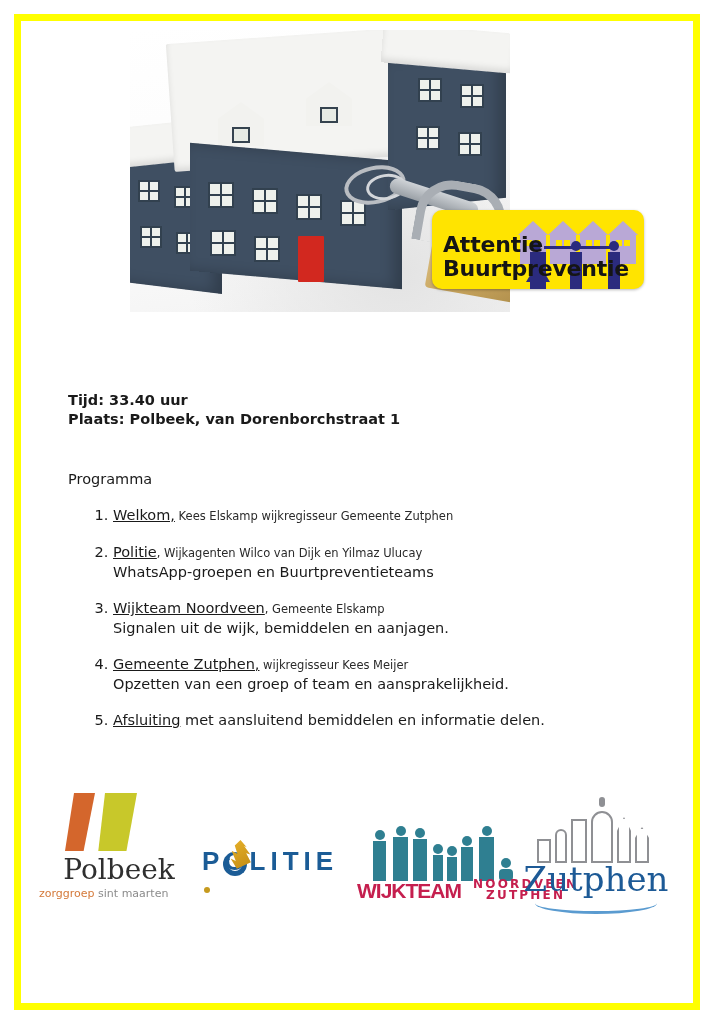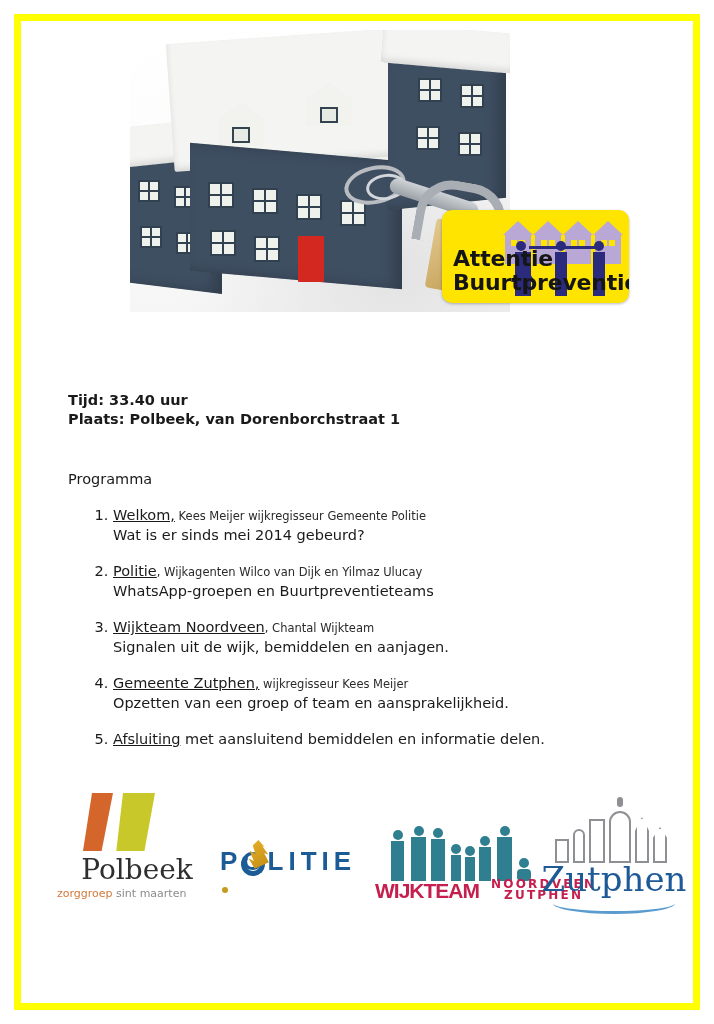--- a/index.html
+++ b/index.html
@@ -77,26 +77,27 @@
     position:absolute;background:#d2281f;border-radius:1px;
   }
   .ring{
     position:absolute;border:4px solid #c9ccd0;border-radius:50%;
     background:transparent;
   }
 
   
   .badge{
     position:absolute;
-    left:421px;top:189px;
-    width:187px;height:93px;
+    left:411px;top:189px;
+    width:187px;height:79px;
     background:#ffe400;
     border-radius:10px;
     box-shadow:0 1px 3px rgba(0,0,0,.28);
     overflow:hidden;
+    padding-left:25px;
   }
   .badge-houses{
     position:absolute;right:6px;top:6px;width:118px;height:48px;
   }
   .bh{
     position:absolute;bottom:0;width:26px;height:30px;background:#b9a8d6;
   }
   .bh:before{
     content:"";position:absolute;left:-2px;top:-13px;
     border-left:15px solid transparent;border-right:15px solid transparent;
@@ -160,21 +161,21 @@
     margin-bottom:17px;
     line-height:19px;
   }
   .prog>li::marker{font-size:14.5px;}
   .lead{text-decoration:underline;}
   .small{font-size:11.5px;color:#2a2a2a;}
   .sub{display:block;}
 
   
   .logos{
-    position:absolute;left:0;top:770px;width:541px;height:150px;margin-left:18px;
+    position:absolute;left:0;top:770px;width:541px;height:150px;
   }
   .logo{position:absolute;}
 
   
   .polbeek{left:18px;top:0;width:160px;height:125px;}
   .pb-mark{position:absolute;left:20px;top:0;width:110px;height:62px;}
   .pb-orange{
     position:absolute;left:6px;top:2px;width:30px;height:58px;
     background:#d4662c;
     clip-path:polygon(30% 0,100% 0,62% 100%,0 100%);
@@ -342,29 +343,28 @@
 
     <div class="details">
       <div>Tijd: 33.40 uur</div>
       <div>Plaats: Polbeek, van Dorenborchstraat 1</div>
     </div>
 
     <div class="prog-label">Programma</div>
 
     <ol class="prog">
       <li>
-        <span class="lead">Welkom,</span><span class="small"> Kees Meijer wijkregisseur Gemeente Politie</span>
-        <span class="sub">Wat is er sinds mei 2014 gebeurd?</span>
+        <span class="lead">Welkom,</span><span class="small"> Kees Elskamp wijkregisseur Gemeente Zutphen</span>
       </li>
       <li>
         <span class="lead">Politie</span><span class="small">, Wijkagenten Wilco van Dijk en Yilmaz Ulucay</span>
         <span class="sub">WhatsApp-groepen en Buurtpreventieteams</span>
       </li>
       <li>
-        <span class="lead">Wijkteam Noordveen</span><span class="small">, Chantal Wijkteam</span>
+        <span class="lead">Wijkteam Noordveen</span><span class="small">, Gemeente Elskamp</span>
         <span class="sub">Signalen uit de wijk, bemiddelen en aanjagen.</span>
       </li>
       <li>
         <span class="lead">Gemeente Zutphen,</span><span class="small"> wijkregisseur Kees Meijer</span>
         <span class="sub">Opzetten van een groep of team en aansprakelijkheid.</span>
       </li>
       <li>
         <span class="lead">Afsluiting</span><span> met aansluitend bemiddelen en informatie delen.</span>
       </li>
     </ol>

